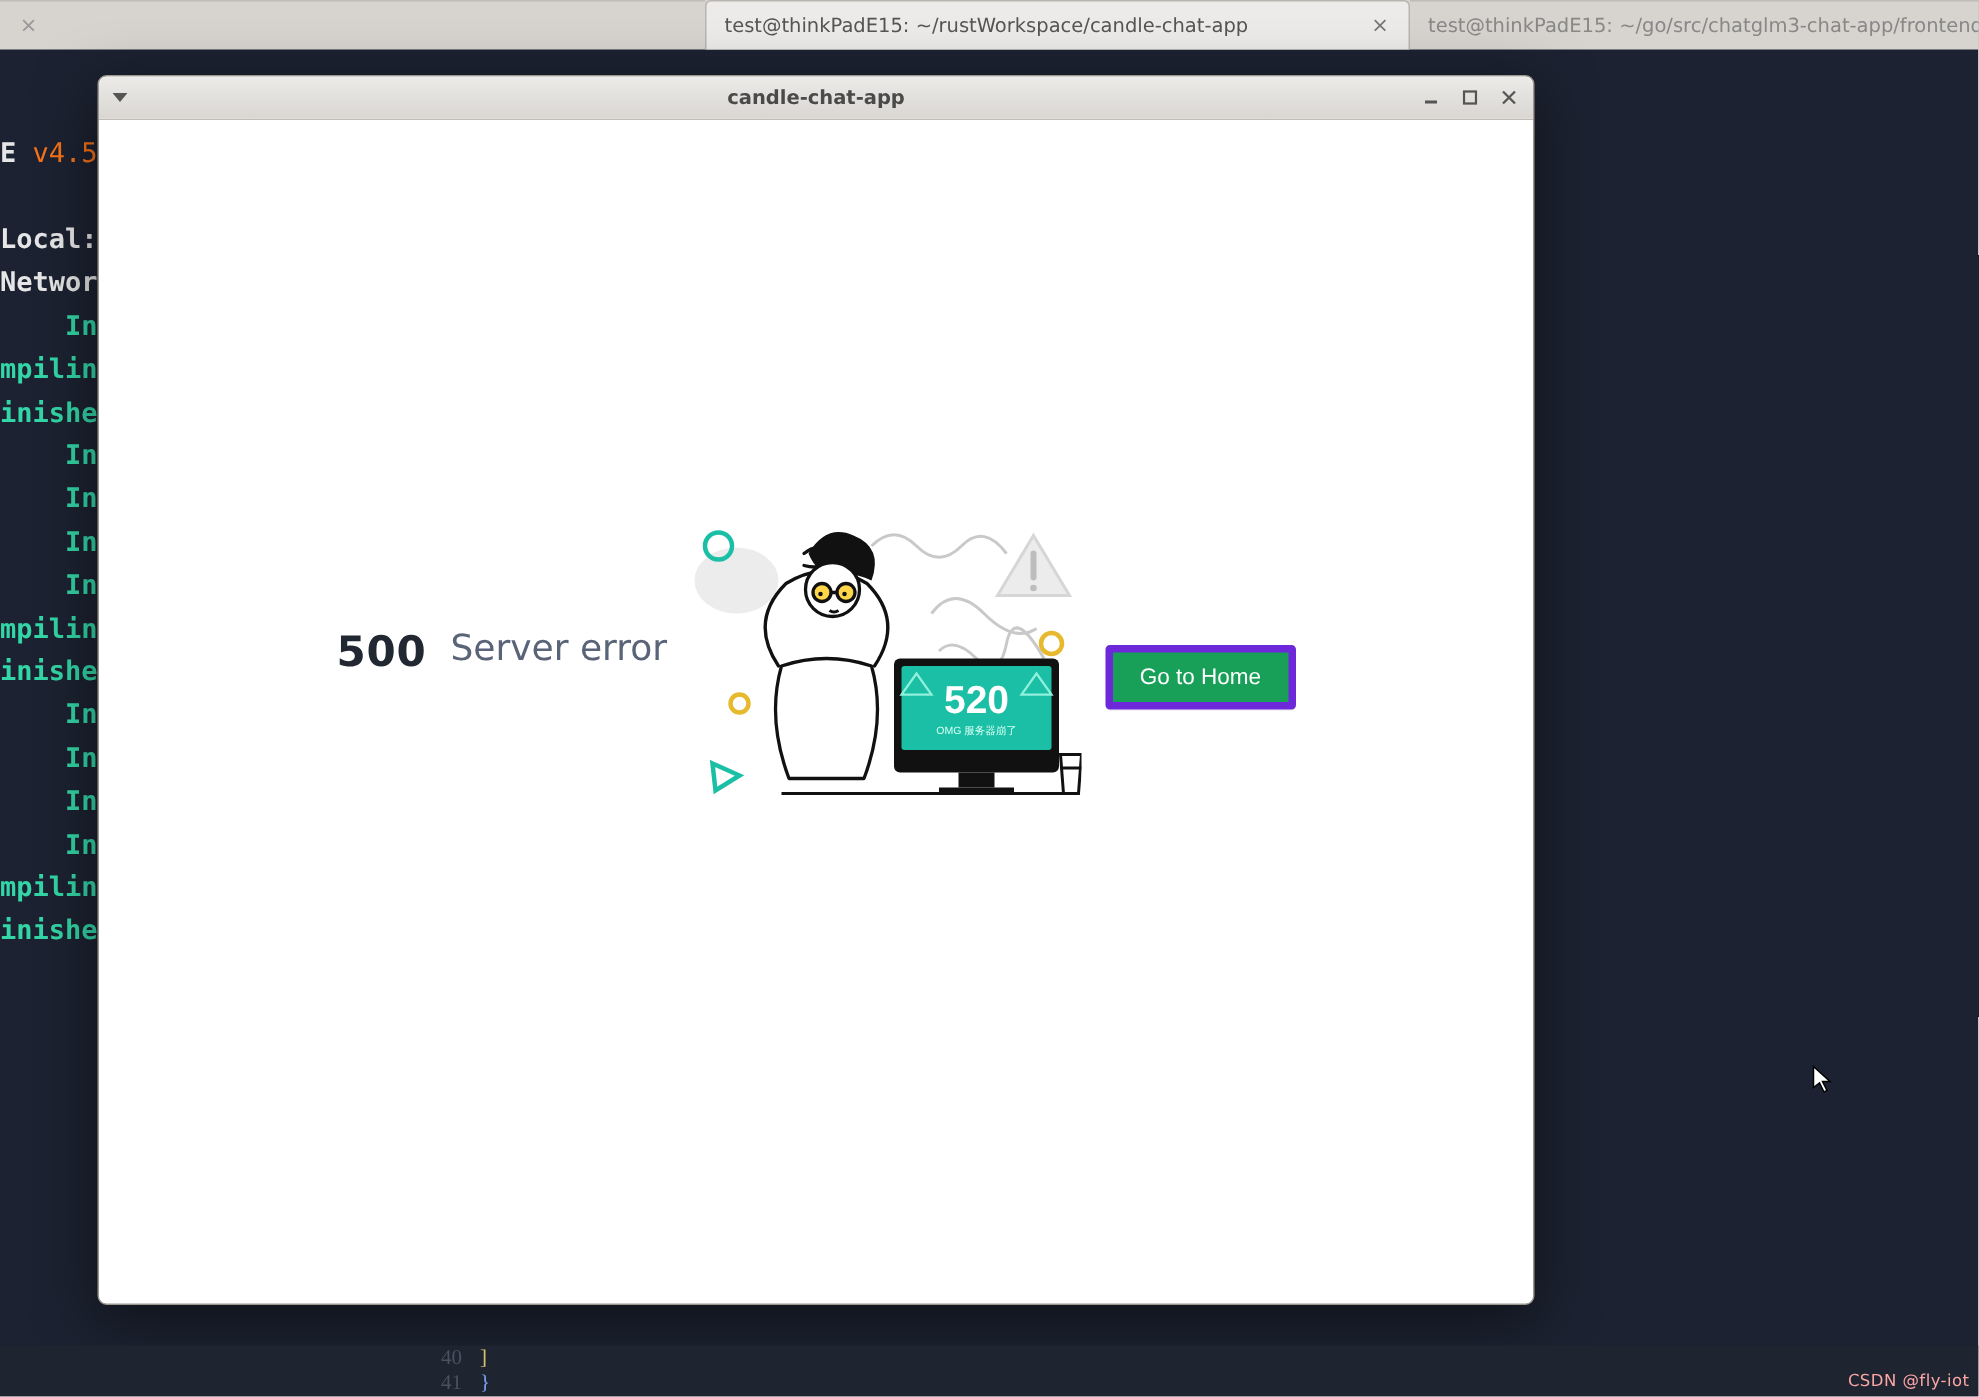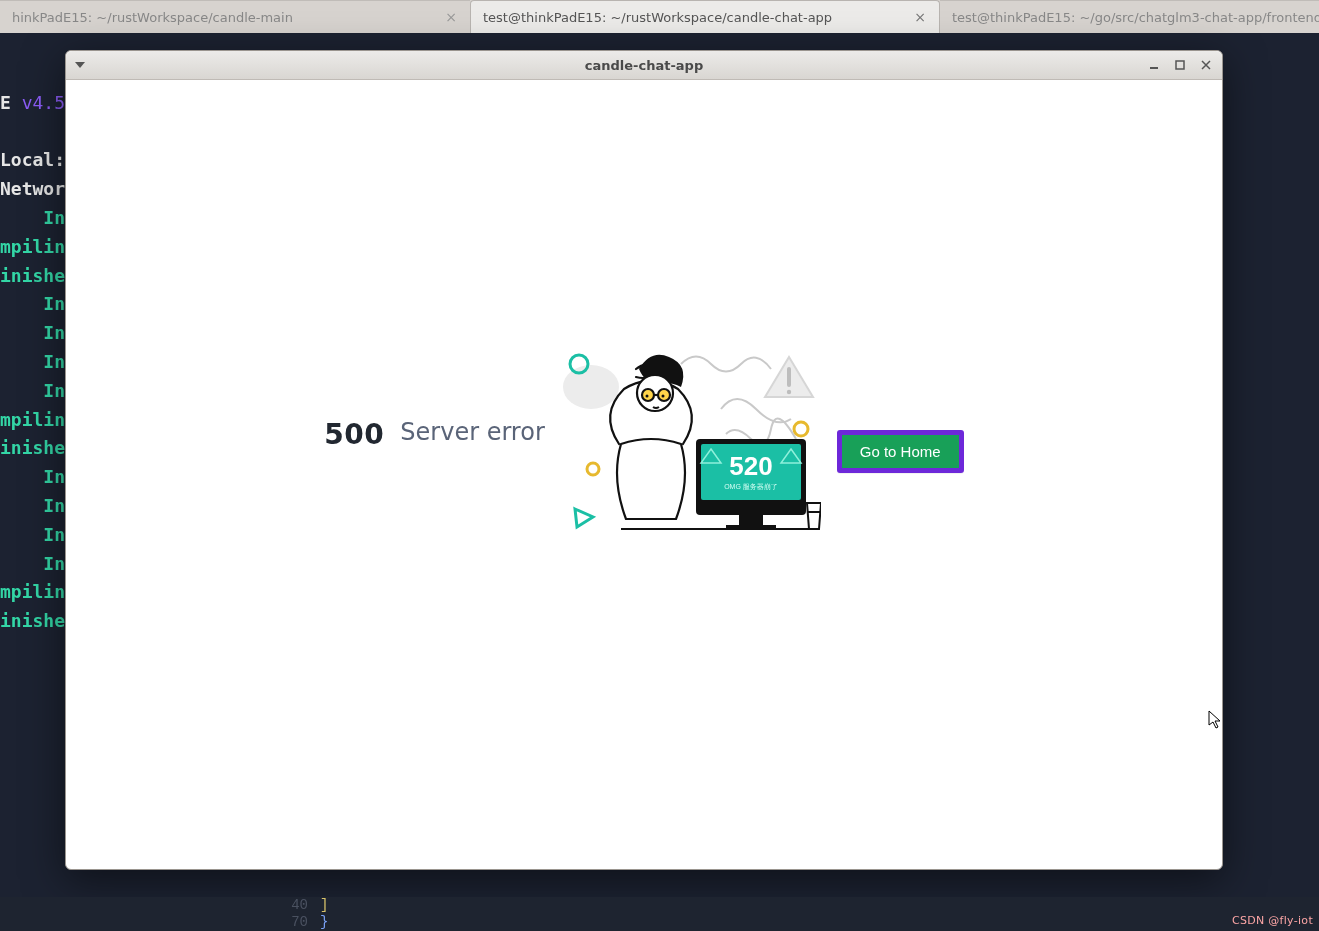--- a/index.html
+++ b/index.html
@@ -16,21 +16,21 @@
   .term {
     position: absolute;
     top: 60px; left: 0;
     font-family: "DejaVu Sans Mono", monospace;
     font-size: 18px;
     line-height: 28.8px;
     white-space: pre;
     color: #e6e6e6;
     user-select: none;
   }
-  .term .ver { color: #8b5cf6; }
+  .term .ver { color: #f97316; }
   .term .lbl { color: #e6e6e6; font-weight: bold; }
   .term .ok  { color: #33d6a6; font-weight: bold; }
 
   
   .tabbar {
     position: absolute;
     top: 0; left: 0; right: 0;
     height: 33px;
     background: #d7d3cf;
     display: flex;
@@ -62,21 +62,21 @@
     display: flex; align-items: center; justify-content: center;
     font-size: 14px; color: #999;
     cursor: pointer;
   }
   .tab.active .tab-close { color: #777; }
 
   
   .window {
     position: absolute;
     left: 65px; top: 50px;
-    width: 1158px; height: 820px;
+    width: 958px; height: 820px;
     background: #ffffff;
     border: 1px solid #9a958f;
     border-radius: 6px;
     box-shadow: 0 10px 40px rgba(0,0,0,0.5);
     display: flex;
     flex-direction: column;
   }
   .titlebar {
     height: 29px;
     background: linear-gradient(#ecebe9,#d9d6d2);
@@ -158,21 +158,21 @@
     color: #fca5a5;
     letter-spacing: .3px;
   }
 
   
   .editor-strip {
     position: absolute;
     left: 0; right: 0; bottom: 0;
     height: 34px;
     background: #1e2430;
-    font-family: Liberation Mono, monospace;
+    font-family: Liberation Serif, serif;
     font-size: 14px;
     color: #6a7286;
     display: flex;
     align-items: flex-start;
     padding-left: 280px;
     line-height: 17px;
     overflow:hidden;
   }
   .editor-strip .gutter {
     color:#4a5160; width:40px; text-align:right; padding-right:12px;
@@ -189,21 +189,20 @@
   }
 
 </style>
 </head>
 <body>
 
 <div class="desktop">
 
   <div class="tabbar">
     <div class="tab">
-      <span class="tab-label">hinkPadE15: ~/rustWorkspace/candle-main</span>
       <span class="tab-close">×</span>
     </div>
     <div class="tab active">
       <span class="tab-label">test@thinkPadE15: ~/rustWorkspace/candle-chat-app</span>
       <span class="tab-close">×</span>
     </div>
     <div class="tab" style="width:430px">
       <span class="tab-label">test@thinkPadE15: ~/go/src/chatglm3-chat-app/frontend</span>
     </div>
   </div>
@@ -326,21 +325,21 @@
     <path d="M1 1 L1 15 L5 12 L8 18 L10 17 L7 11 L12 11 Z" fill="#fff" stroke="#000" stroke-width="1"></path>
   </svg>
 
   <div class="editor-strip">
     <div>
       <div class="ln">
           <span class="gutter">40</span>
           <span class="code-y">]</span>
         </div>
       <div class="ln">
-          <span class="gutter">70</span>
+          <span class="gutter">41</span>
           <span class="code-b">}</span>
         </div>
     </div>
   </div>
 
   <div class="watermark">CSDN @fly-iot</div>
 
 </div>
 
 </body></html>

